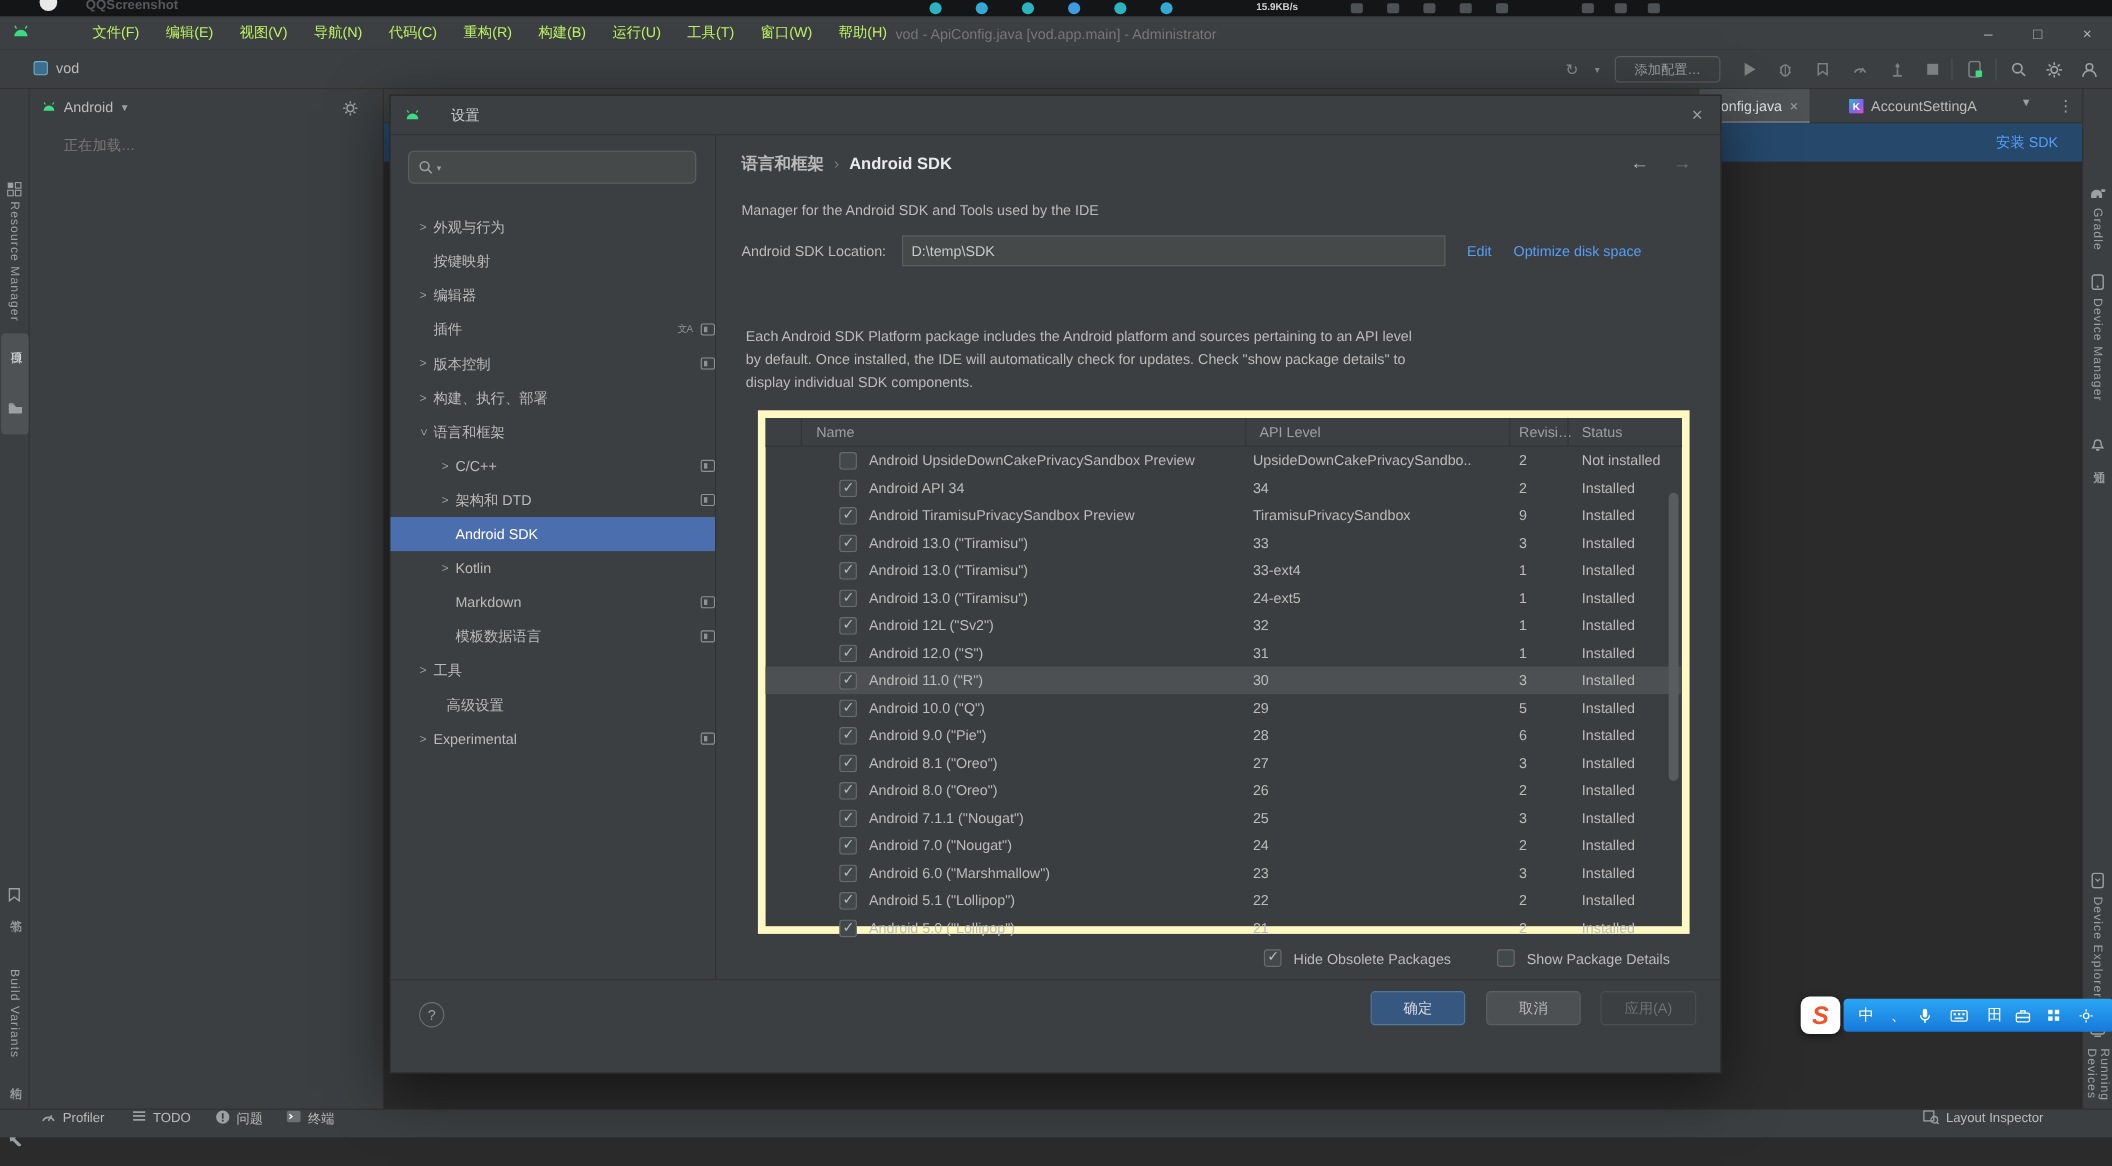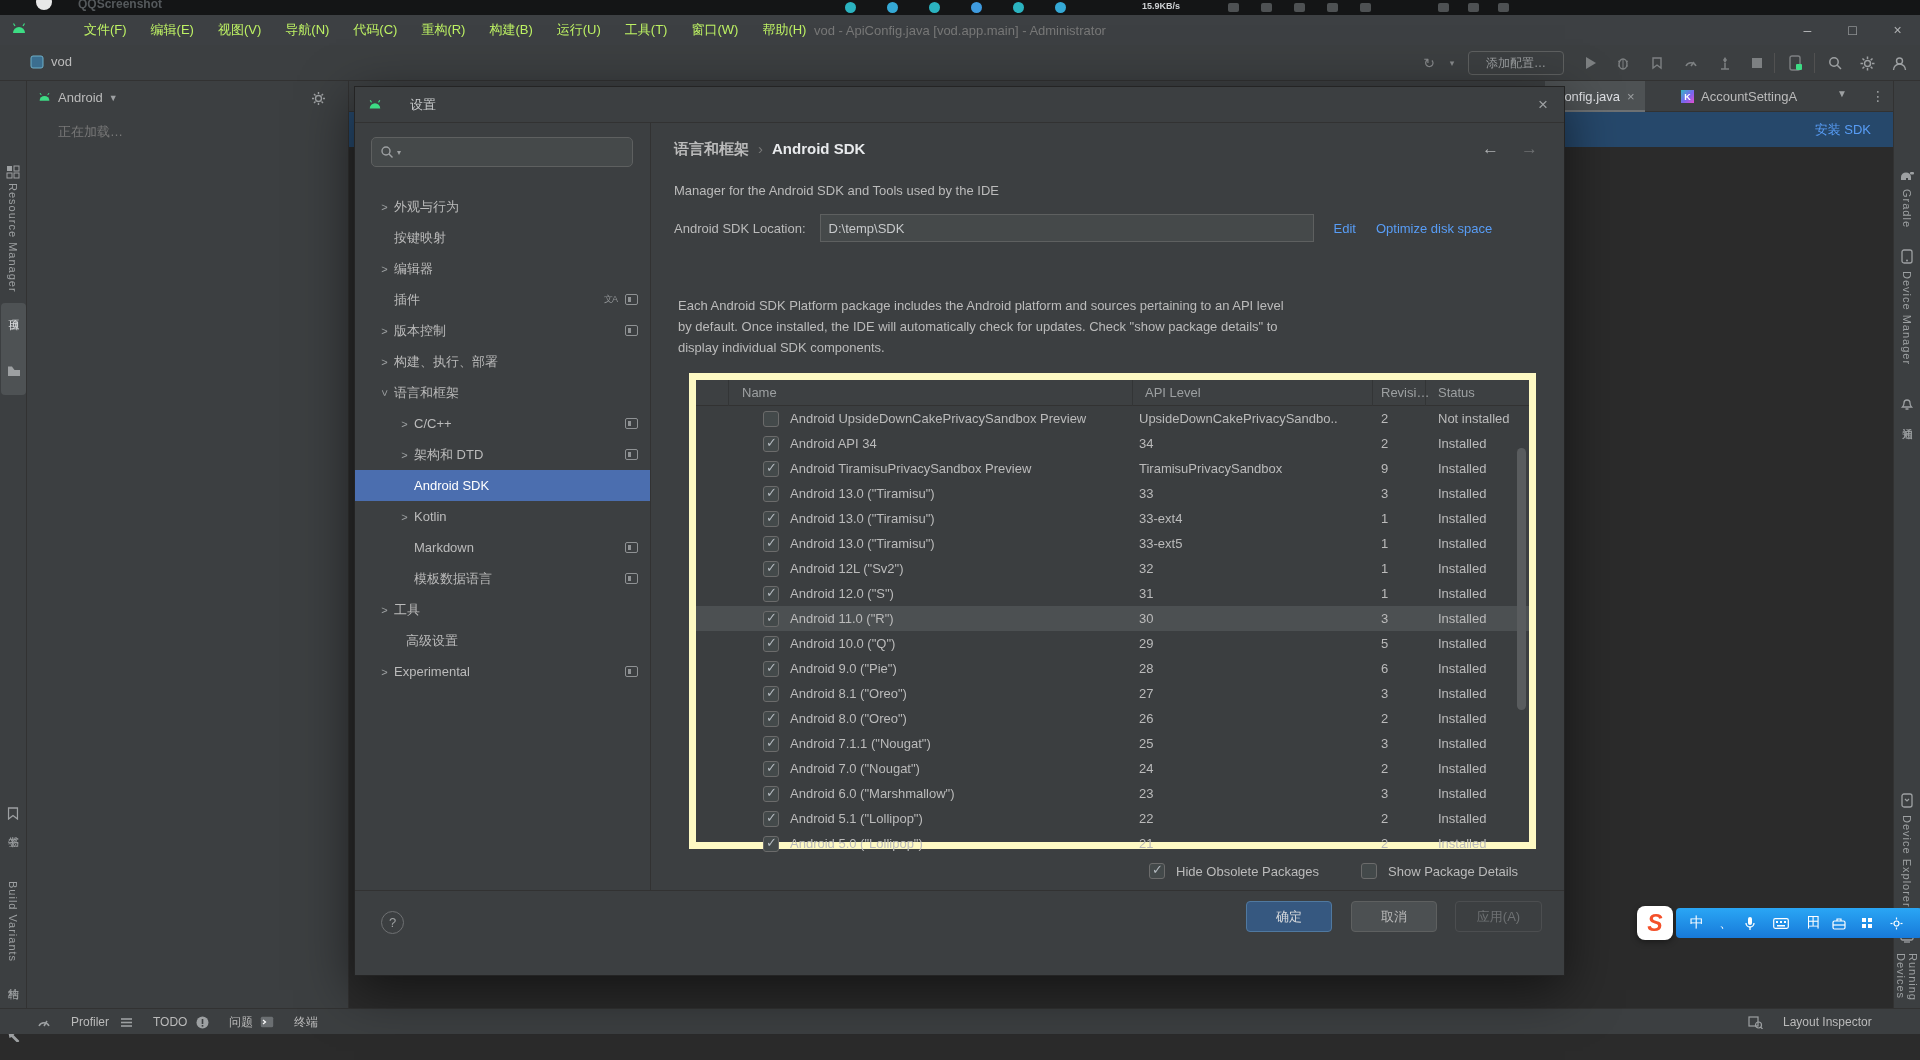--- a/index.html
+++ b/index.html
@@ -57,21 +57,21 @@
 .dlg-body{position:absolute;left:0;top:36px;width:1209px;height:767px}
 .dlg-left{position:absolute;left:0;top:0;width:296px;height:767px;border-right:1px solid #323232}
 .search-box{position:absolute;left:16px;top:14px;width:262px;height:30px;background:#45494a;border:1px solid #5e6060;border-radius:5px;display:flex;align-items:center;gap:3px;padding-left:8px}
 .search-caret{font-size:8px;color:#9da0a2}
 .tree{position:absolute;left:0;top:68px;width:295px}
 .tree-item{height:31px;display:flex;align-items:center;font-size:13px;color:#bbbbbb}
 .tree-item.selected{background:#4b6eaf;color:#ffffff}
 .chev{width:19px;font-size:11px;color:#9da0a2;text-align:center;flex:none}
 .chev.expanded{transform:rotate(90deg)}
 .tree-item.selected .chev{color:#dfe6f5}
-.badges{margin-left:auto;margin-right:12px;display:flex;gap:8px;align-items:center}
+.badges{margin-left:auto;display:flex;gap:8px;align-items:center}
 .mini-panel{width:13px;height:11px;border:1px solid #8f9294;border-radius:2px;position:relative}
 .mini-panel::before{content:"";position:absolute;left:2px;top:2px;bottom:2px;width:3px;background:#8f9294}
 .mini-trans{font-size:9px;color:#8f9294;letter-spacing:-1px}
 .dlg-right{position:absolute;left:297px;top:0;width:912px;height:767px}
 .breadcrumb{position:absolute;left:22px;top:17px;font-size:15px}
 .breadcrumb .bc-parent{color:#bbbbbb;font-weight:bold}
 .breadcrumb .bc-sep{color:#787878;margin:0 9px}
 .breadcrumb .bc-cur{color:#e8eaec;font-weight:bold}
 .nav-arrows{position:absolute;right:26px;top:16px;font-size:17px;color:#afb1b3;display:flex;gap:22px}
 .nav-arrows .fwd{color:#6e7072}
@@ -105,21 +105,21 @@
 .fc1{position:absolute;left:497px;display:flex;align-items:center}
 .fc2{position:absolute;left:709px;display:flex;align-items:center}
 .dlg-footer{position:absolute;left:0;top:803px;width:1209px;height:86px;border-top:1px solid #323232}
 .help-circ{position:absolute;left:26px;top:20px;width:23px;height:23px;border-radius:50%;border:1px solid #6e7072;color:#9da0a2;font-size:13px;display:flex;align-items:center;justify-content:center}
 .btn{position:absolute;top:10px;height:31px;border-radius:4px;font-size:13px;display:flex;align-items:center;justify-content:center}
 .btn-ok{right:232px;width:86px;background:#365880;border:1px solid #5079a0;color:#d9dbdd}
 .btn-cancel{right:127px;width:86px;background:#4c5052;border:1px solid #5e6060;color:#bbbbbb}
 .btn-apply{right:22px;width:87px;background:transparent;border:1px solid #4c4e50;color:#6e7173}
 
 .bottom-toolbar{position:absolute;left:0;top:1008px;width:1920px;height:26px;background:#3c3f41;border-top:1px solid #323232}
-.bt-item{position:absolute;top:0;height:26px;display:flex;align-items:center;gap:20px;font-size:12px;color:#bbbbbb}
+.bt-item{position:absolute;top:0;height:26px;display:flex;gap:6px;font-size:12px;color:#bbbbbb}
 .statusbar{position:absolute;left:0;top:1080px;width:1756px;height:26px;background:#3c3f41;border-top:1px solid #323232;font-size:12px;color:#9da0a2}
 .sb-item{position:absolute;top:0;height:26px;display:flex;align-items:center}
 .progress{position:absolute;left:1432px;top:11px;width:185px;height:4px;border-radius:2px;background:#5a5d5f}
 .pause{position:absolute;left:1622px;top:8px;width:9px;height:10px;border-left:3px solid #9da0a2;border-right:3px solid #9da0a2}
 
 .ime{position:absolute;left:1637px;top:906px;height:34px;display:flex;align-items:center;z-index:30}
 .ime-logo{width:36px;height:34px;background:#ffffff;border-radius:8px;color:#f4502a;font-weight:bold;font-size:23px;font-style:italic;display:flex;align-items:center;justify-content:center;box-shadow:0 2px 6px rgba(0,0,0,.4)}
 .ime-bar{margin-left:3px;height:30px;width:246px;background:linear-gradient(180deg,#2aa6f5,#1779d9);border-radius:4px;display:flex;align-items:center;justify-content:space-around;padding:0 6px;color:#fff;font-size:14px}
 .ime-it{display:flex;align-items:center;justify-content:center;width:22px}
 </style>
@@ -534,21 +534,21 @@
               <div class="row-api">33-ext4</div>
               <div class="row-rev">1</div>
               <div class="row-status">Installed</div>
             </div>
             <div class="pkg-row">
               <div class="c-exp"></div>
               <div class="row-name">
                 <span class="cbx checked"></span>
                 <span>Android 13.0 ("Tiramisu")</span>
               </div>
-              <div class="row-api">33-ext5</div>
+              <div class="row-api">24-ext5</div>
               <div class="row-rev">1</div>
               <div class="row-status">Installed</div>
             </div>
             <div class="pkg-row">
               <div class="c-exp"></div>
               <div class="row-name">
                 <span class="cbx checked"></span>
                 <span>Android 12L ("Sv2")</span>
               </div>
               <div class="row-api">32</div>

